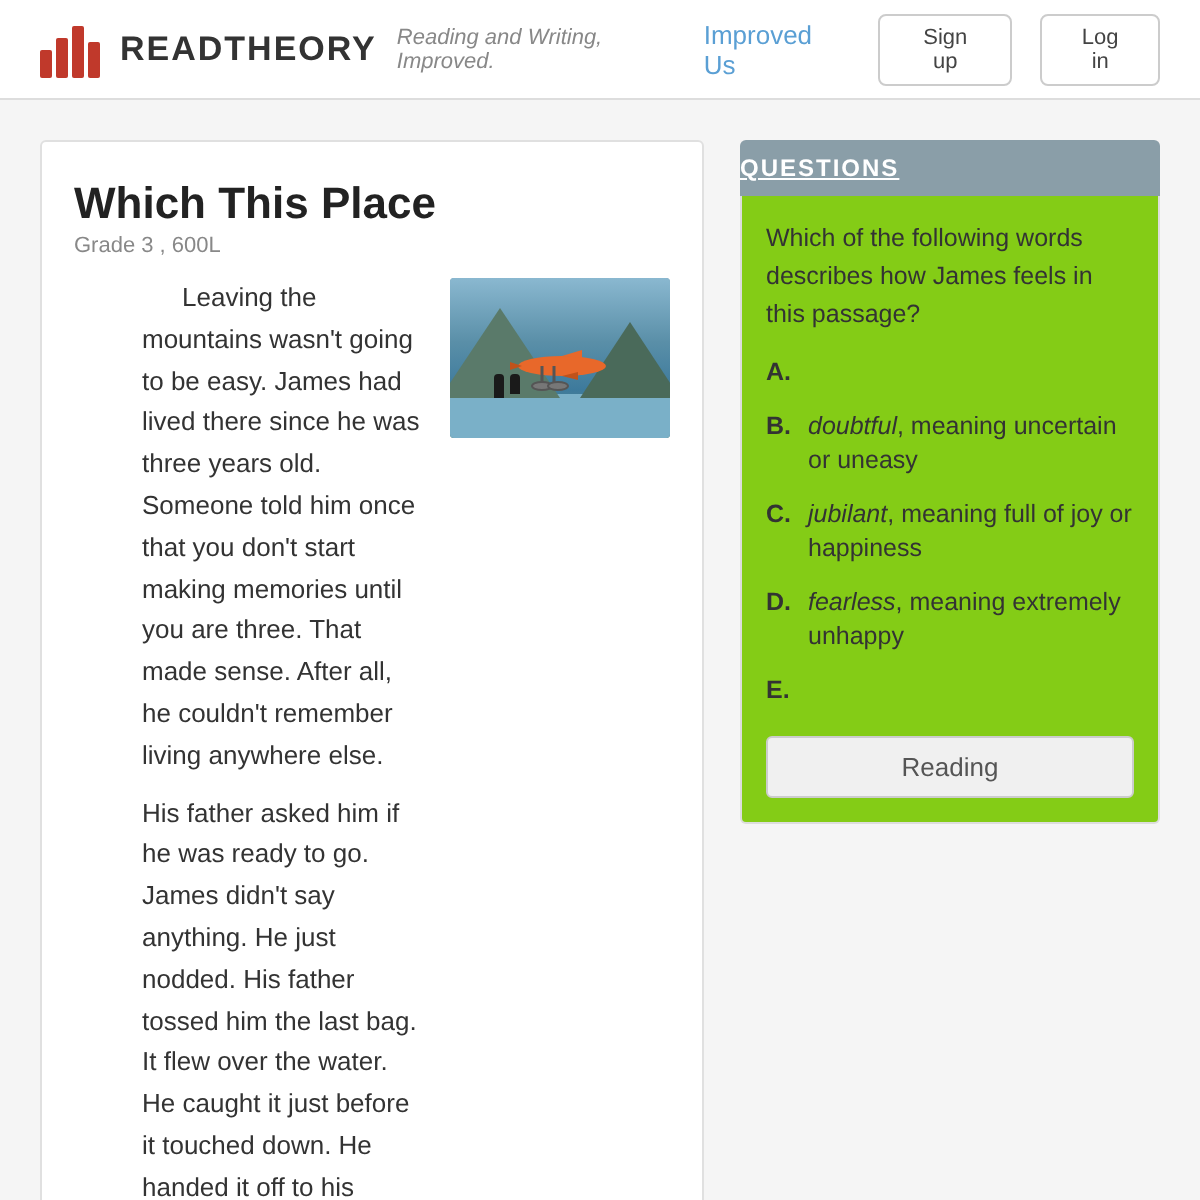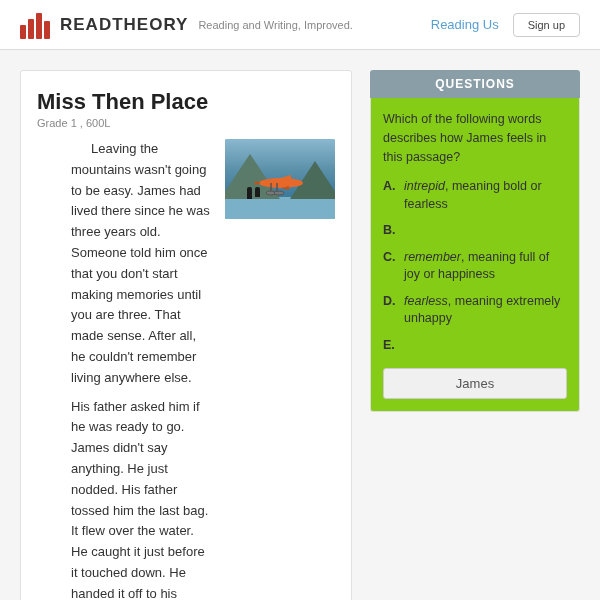--- a/index.html
+++ b/index.html
@@ -43,20 +43,21 @@
     .logo-text-main {
       font-size: 17px;
       font-weight: bold;
       color: #333;
       letter-spacing: 1px;
       text-transform: uppercase;
     }
     .logo-tagline {
       font-size: 11px;
       color: #888;
+      font-style: italic;
     }
     .header-right {
       display: flex;
       align-items: center;
       gap: 14px;
     }
     .header-link {
       color: #5a9fd4;
       font-size: 13px;
       text-decoration: none;
@@ -185,27 +186,27 @@
     }
 
     
     .questions {
       width: 210px;
       flex-shrink: 0;
     }
     .questions-header {
       background: #8a9ea8;
       color: #fff;
-      text-align: center;
       font-size: 12px;
       font-weight: bold;
       letter-spacing: 1px;
       padding: 7px 0;
       border-radius: 3px 3px 0 0;
       text-transform: uppercase;
+      text-decoration: underline;
     }
     .questions-body {
       background: #84cc16;
       border: 1px solid #ddd;
       border-top: none;
       padding: 12px;
       border-radius: 0 0 3px 3px;
     }
     .questions-prompt {
       font-size: 12.5px;
@@ -254,30 +255,31 @@
     <div class="logo-icon">
       <div class="logo-bar logo-bar-1"></div>
       <div class="logo-bar logo-bar-2"></div>
       <div class="logo-bar logo-bar-3"></div>
       <div class="logo-bar logo-bar-4"></div>
     </div>
     <span class="logo-text-main">READTHEORY</span>
     <span class="logo-tagline">Reading and Writing, Improved.</span>
   </div>
   <div class="header-right">
-    <a class="header-link">Reading Us</a>
+    <a class="header-link">Improved Us</a>
     <button class="header-btn">Sign up</button>
+    <button class="header-btn">Log in</button>
   </div>
 </div>
 
 <div class="main">
 
   <div class="article">
-    <h1 class="article-title">Miss Then Place</h1>
-    <div class="article-meta">Grade 1 , 600L</div>
+    <h1 class="article-title">Which This Place</h1>
+    <div class="article-meta">Grade 3 , 600L</div>
 
     <div class="article-image">
       <div class="article-image-inner">
         <div class="water"></div>
         <div class="mountain-left mountain"></div>
         <div class="mountain-right mountain"></div>
 
         <svg class="plane-svg" viewBox="0 0 55 30" xmlns="http://www.w3.org/2000/svg">
           <ellipse cx="28" cy="12" rx="22" ry="5" fill="#e8682a"></ellipse>
           <polygon points="8,12 2,10 2,14" fill="#c0521a"></polygon>
@@ -304,34 +306,34 @@
 
   </div>
 
   <div class="questions">
     <div class="questions-header">QUESTIONS</div>
     <div class="questions-body">
       <div class="questions-prompt">Which of the following words describes how James feels in this passage?</div>
 
       <div class="answer-option">
         <span class="answer-letter">A.</span>
-        <span class="answer-text"><em>intrepid</em>, meaning bold or fearless</span>
       </div>
       <div class="answer-option">
         <span class="answer-letter">B.</span>
+        <span class="answer-text"><em>doubtful</em>, meaning uncertain or uneasy</span>
       </div>
       <div class="answer-option">
         <span class="answer-letter">C.</span>
-        <span class="answer-text"><em>remember</em>, meaning full of joy or happiness</span>
+        <span class="answer-text"><em>jubilant</em>, meaning full of joy or happiness</span>
       </div>
       <div class="answer-option">
         <span class="answer-letter">D.</span>
         <span class="answer-text"><em>fearless</em>, meaning extremely unhappy</span>
       </div>
       <div class="answer-option">
         <span class="answer-letter">E.</span>
       </div>
 
-      <button class="submit-btn">James</button>
+      <button class="submit-btn">Reading</button>
     </div>
   </div>
 
 </div>
 
 </body></html>

